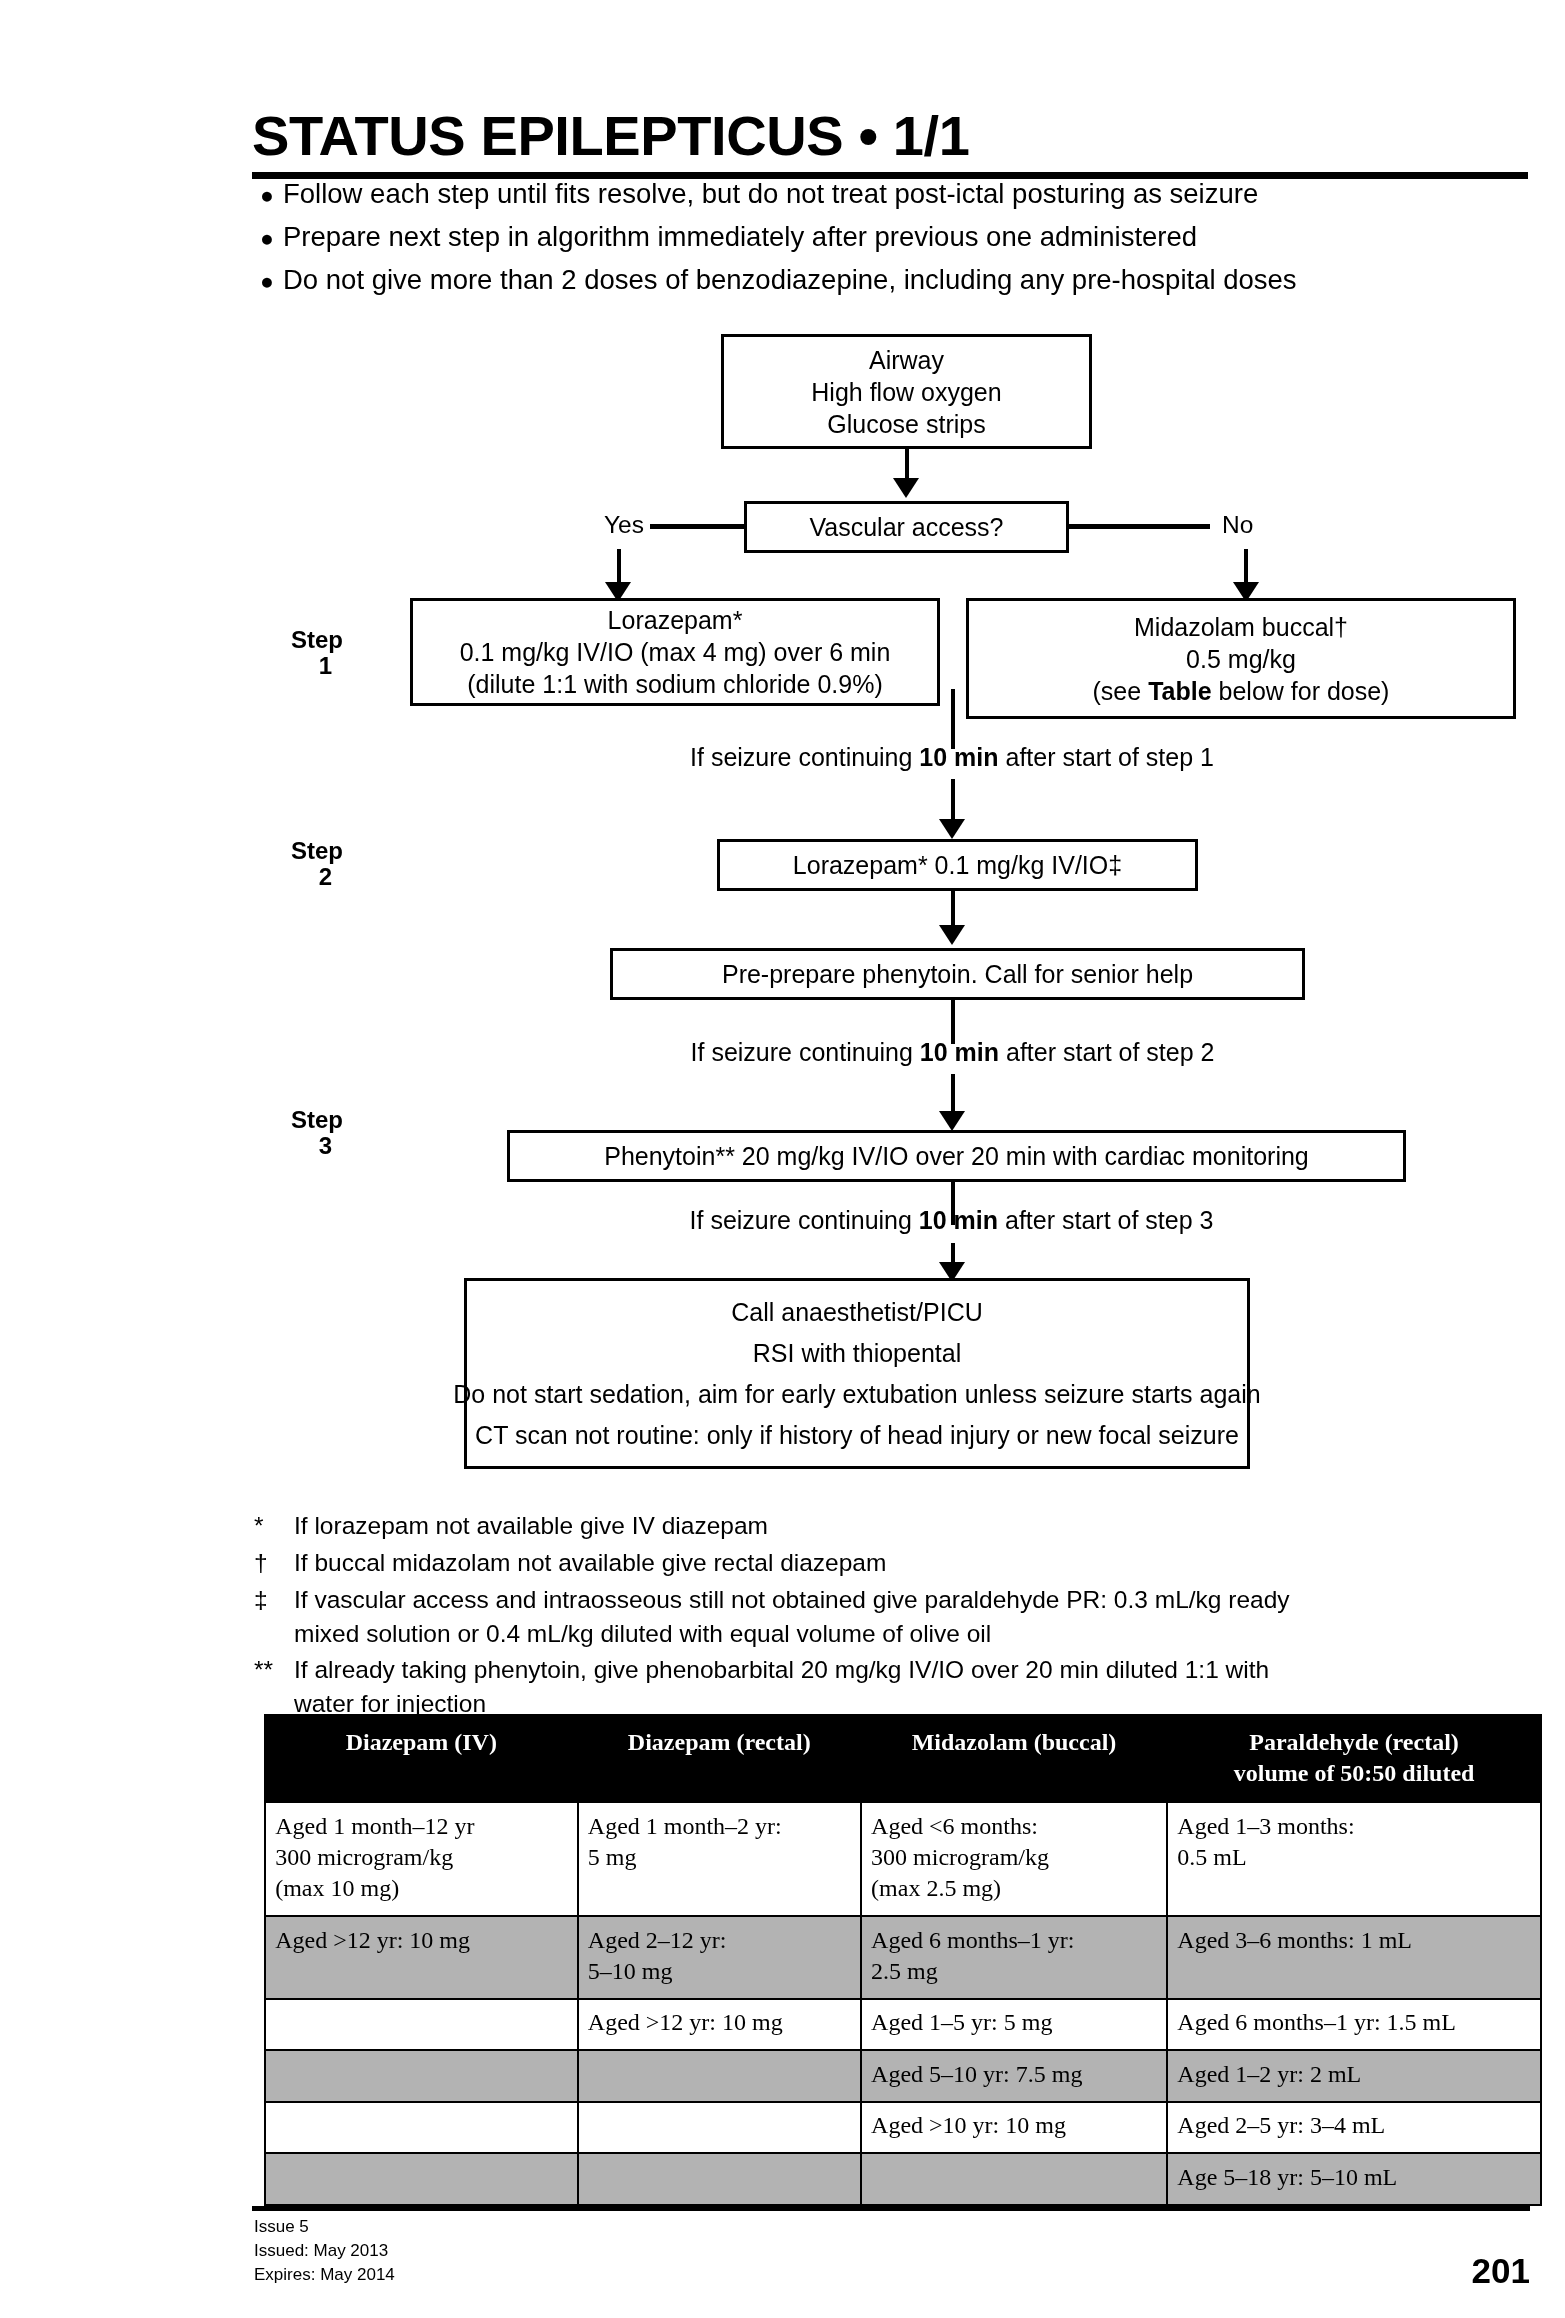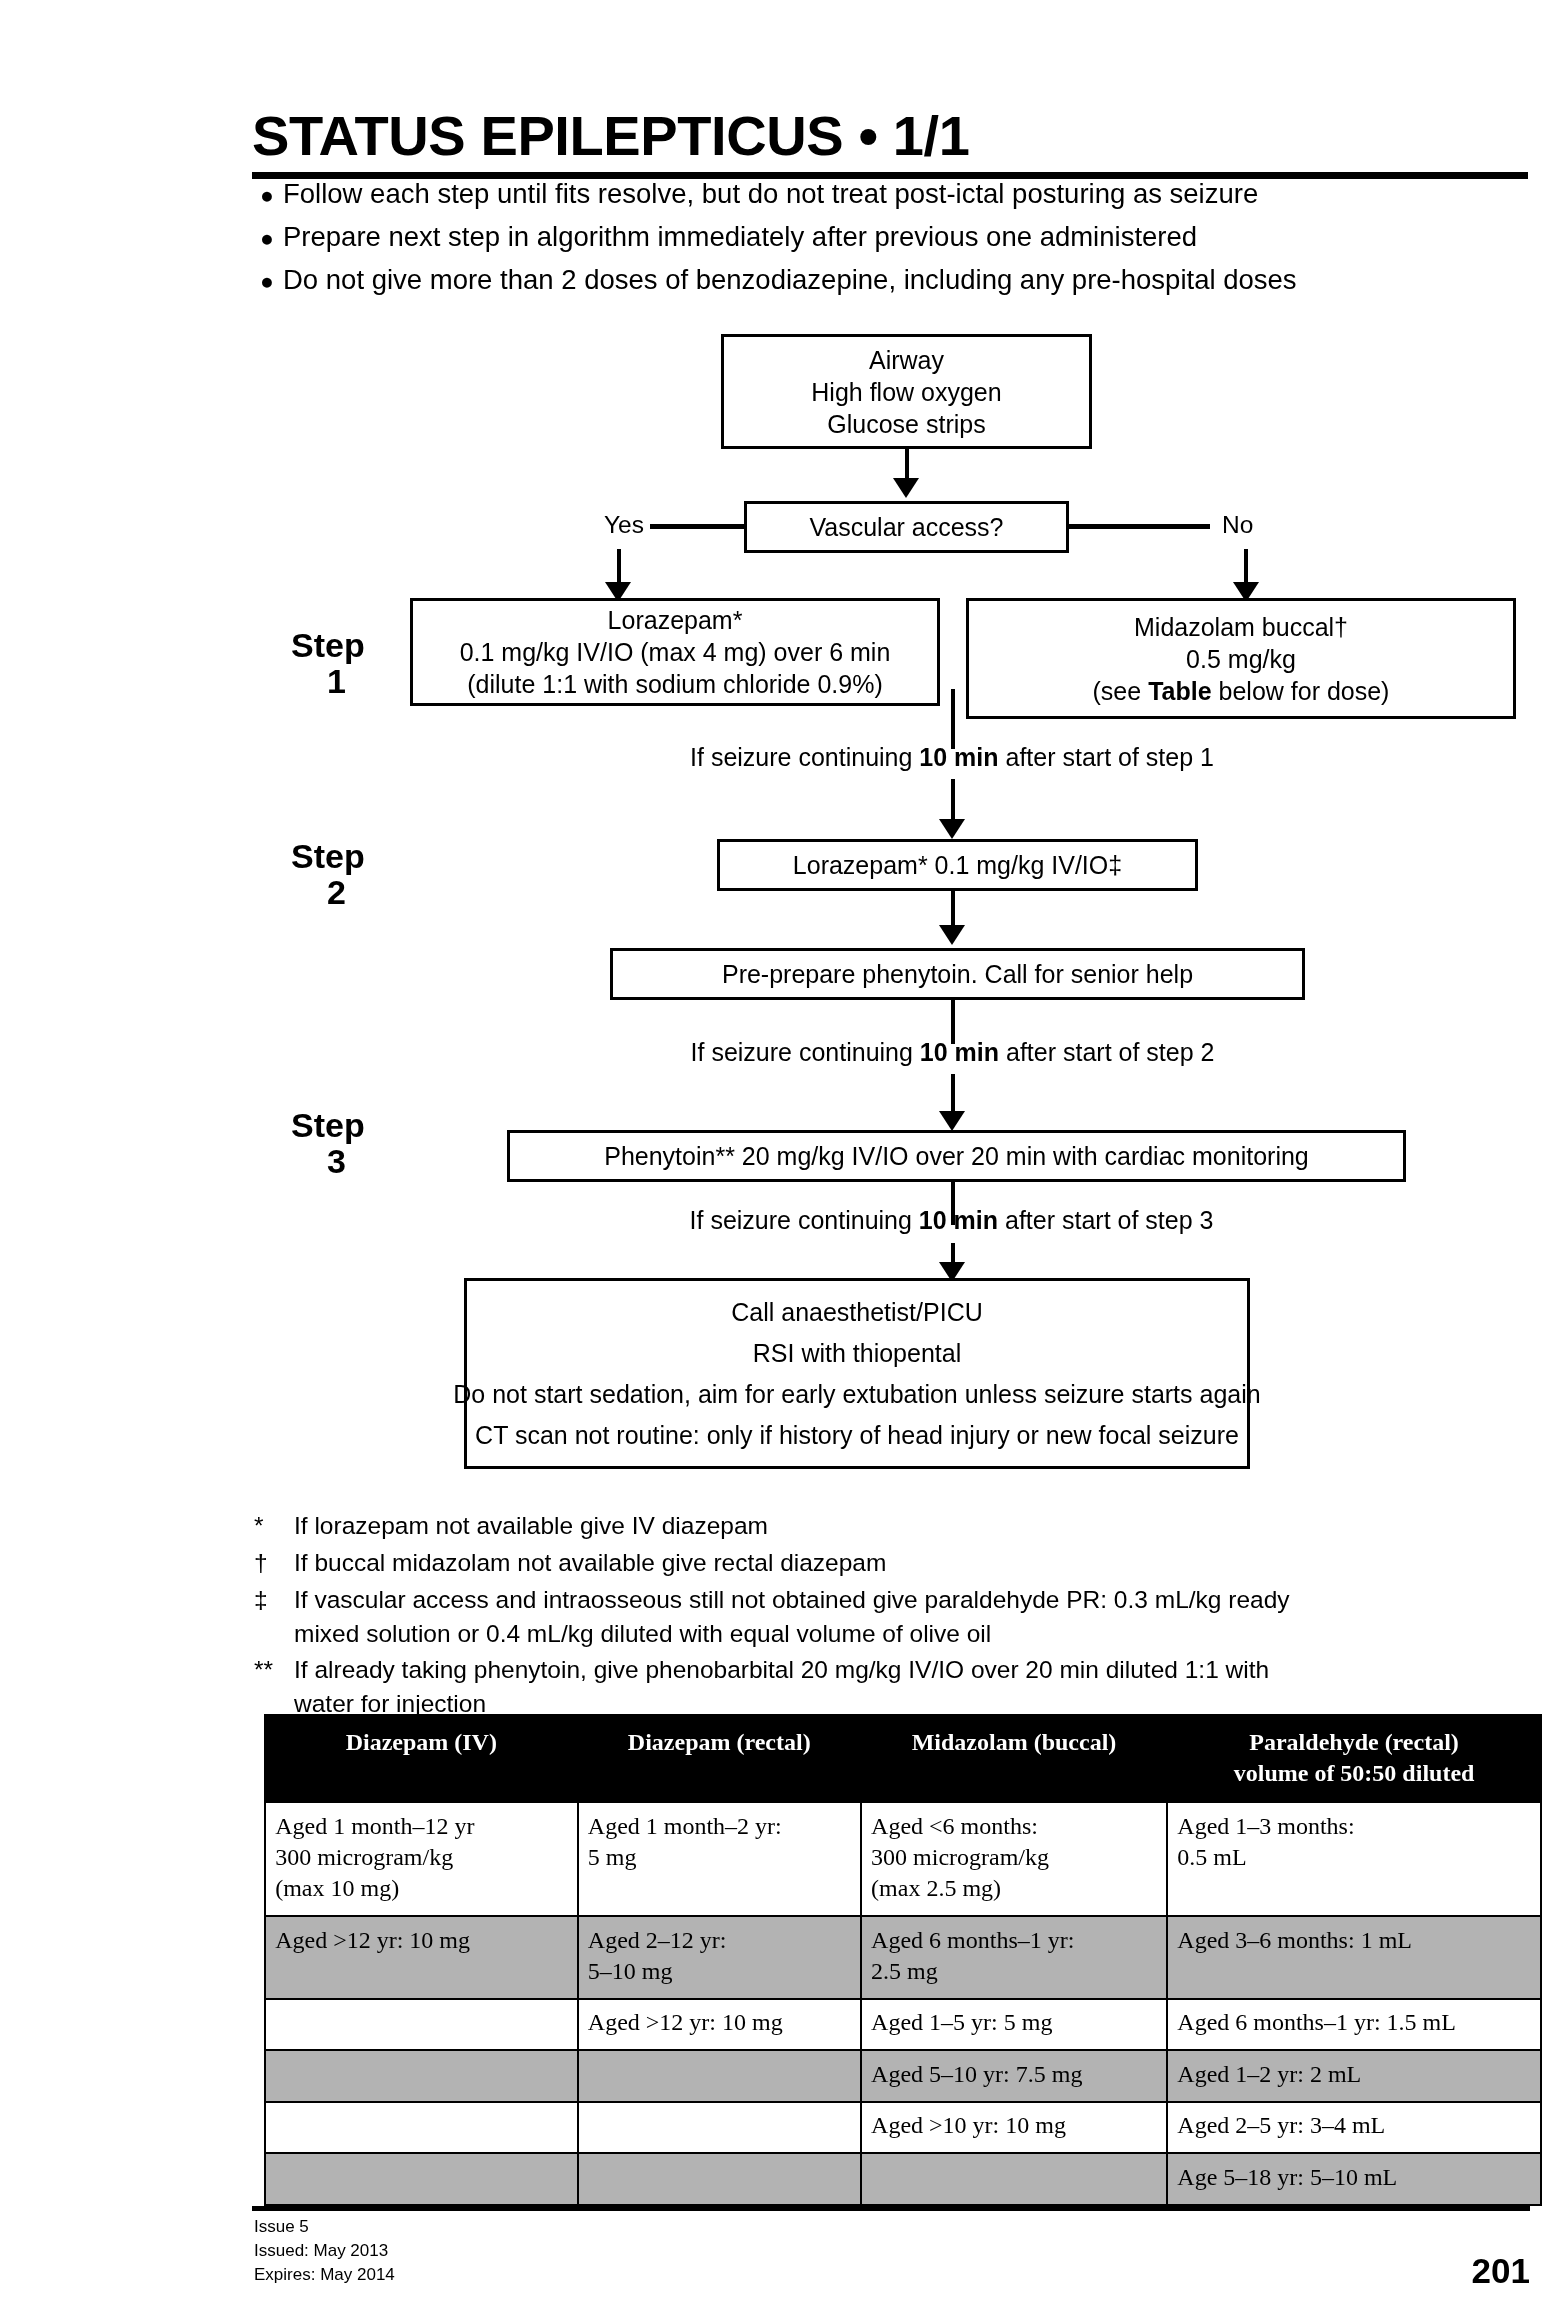--- a/index.html
+++ b/index.html
@@ -102,21 +102,21 @@
     border-right: 13px solid transparent;
     border-top: 20px solid #000000;
   }
   .branch-label {
     position: absolute;
     font-size: 24.5px;
     white-space: nowrap;
   }
   .step-label {
     position: absolute;
-    font-size: 34px;
+    font-size: 24px;
     font-weight: bold;
     line-height: 1.0;
     text-align: center;
     white-space: nowrap;
   }
   .step-label .num {
     display: block;
     margin-left: 17px;
     margin-top: 1.5px;
   }

